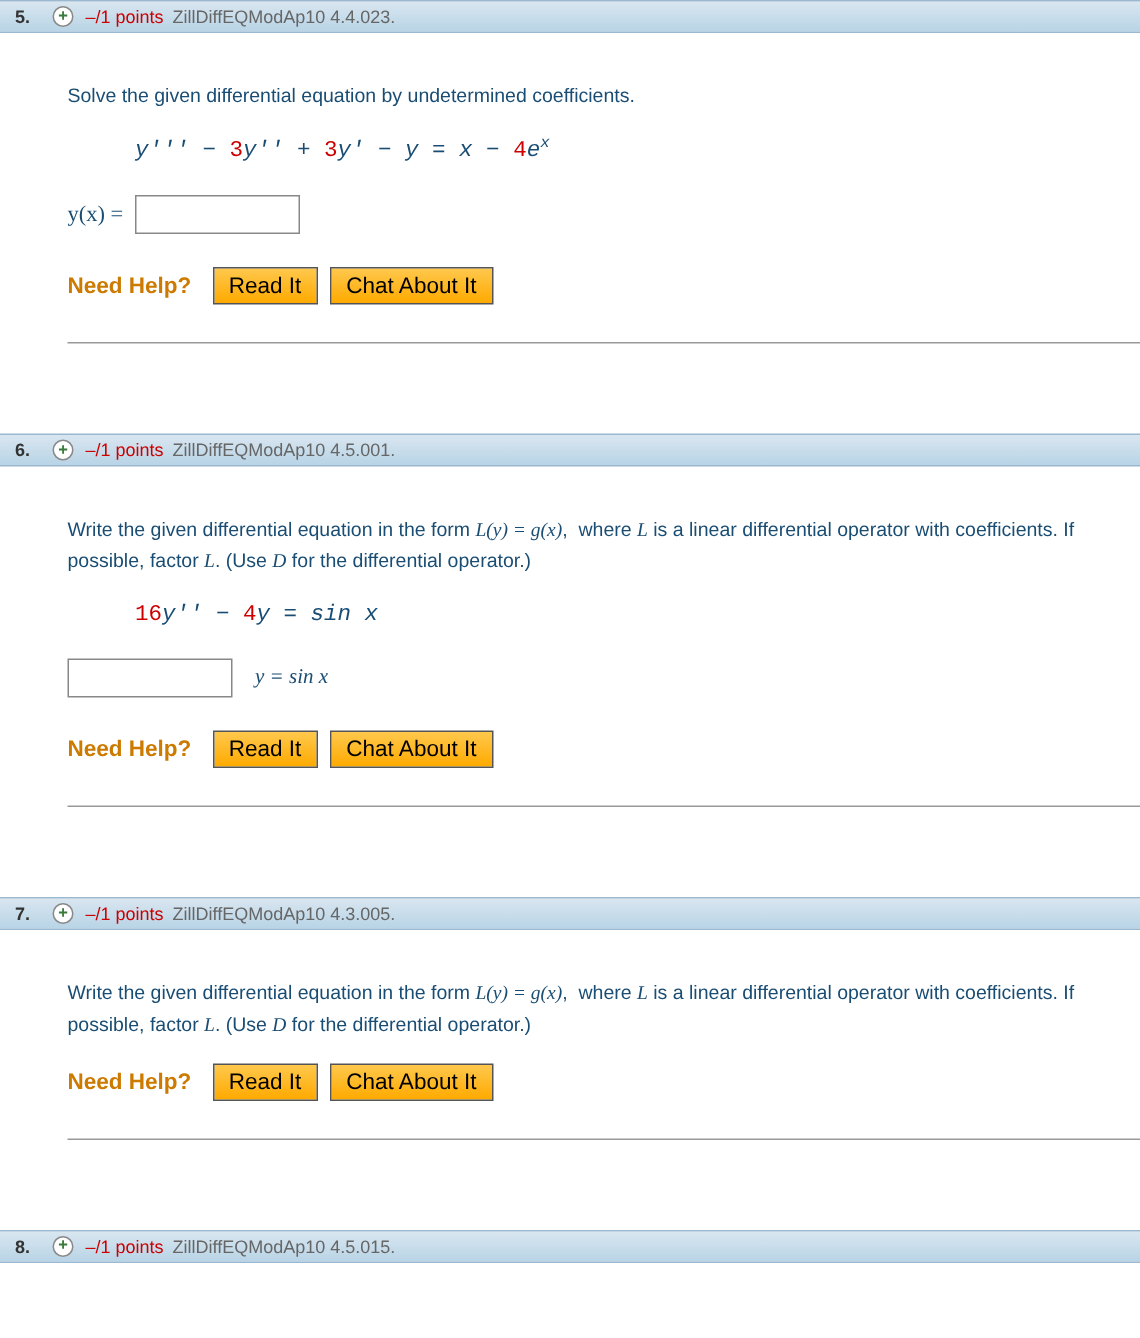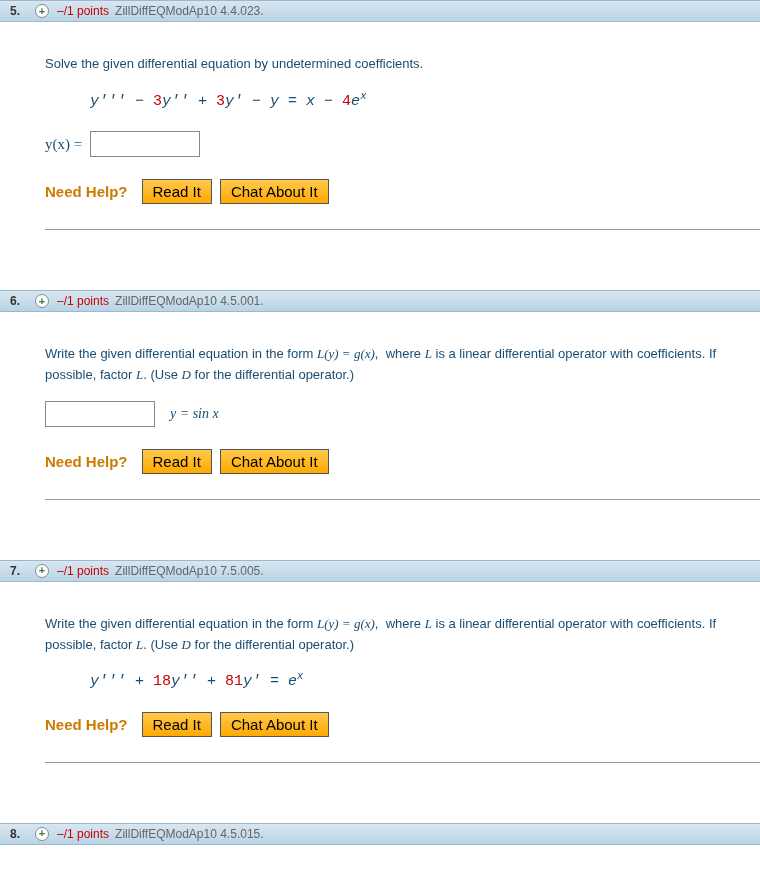--- a/index.html
+++ b/index.html
@@ -149,41 +149,41 @@
     </div>
     <div class="question-block">
       <div class="question-header">
         <span class="qnum">6.</span>
         <span class="expand-icon">+</span>
         <span class="points">–/1 points</span>
         <span class="reference">ZillDiffEQModAp10 4.5.001.</span>
       </div>
       <div class="question-body">
         <div class="prompt">Write the given differential equation in the form <i style="font-family:Times">L(y) = g(x)</i>,&nbsp; where <i style="font-family:Times">L</i> is a linear differential operator with coefficients. If possible, factor <i style="font-family:Times">L</i>. (Use <i style="font-family:Times">D</i> for the differential operator.)</div>
+        <div class="equation"><span class="n1">16</span>y'' − <span class="n1">4</span>y = sin x</div>
         <div class="answer-row">
           <input type="text" class="answer-input" style="">
           <span class="post-eq">y = sin x</span>
         </div>
         <div class="help-row">
           <span class="need-help">Need Help?</span>
           <button class="help-btn">Read It</button>
           <button class="help-btn">Chat About It</button>
         </div>
       </div>
     </div>
     <div class="question-block">
       <div class="question-header">
         <span class="qnum">7.</span>
         <span class="expand-icon">+</span>
         <span class="points">–/1 points</span>
-        <span class="reference">ZillDiffEQModAp10 7.5.005.</span>
+        <span class="reference">ZillDiffEQModAp10 4.3.005.</span>
       </div>
       <div class="question-body">
         <div class="prompt">Write the given differential equation in the form <i style="font-family:Times">L(y) = g(x)</i>,&nbsp; where <i style="font-family:Times">L</i> is a linear differential operator with coefficients. If possible, factor <i style="font-family:Times">L</i>. (Use <i style="font-family:Times">D</i> for the differential operator.)</div>
-        <div class="equation">y''' + <span class="n1">18</span>y'' + <span class="n1">81</span>y' = e<sup>x</sup></div>
         <div class="help-row">
           <span class="need-help">Need Help?</span>
           <button class="help-btn">Read It</button>
           <button class="help-btn">Chat About It</button>
         </div>
       </div>
     </div>
     <div class="question-block">
       <div class="question-header">
         <span class="qnum">8.</span>

